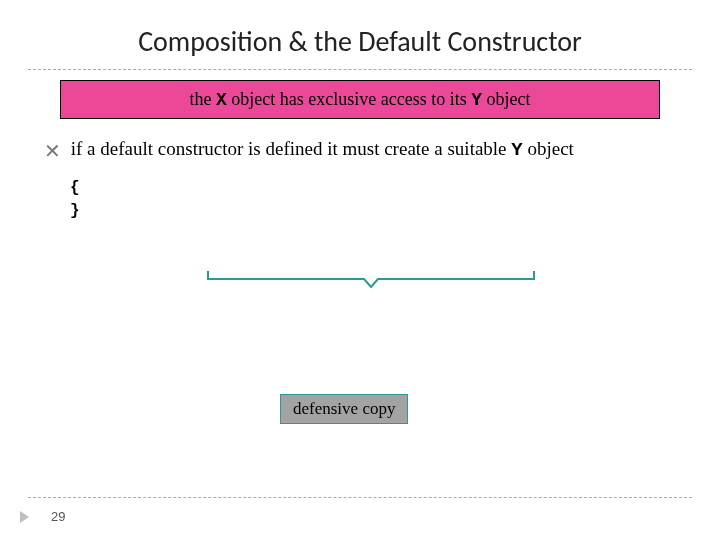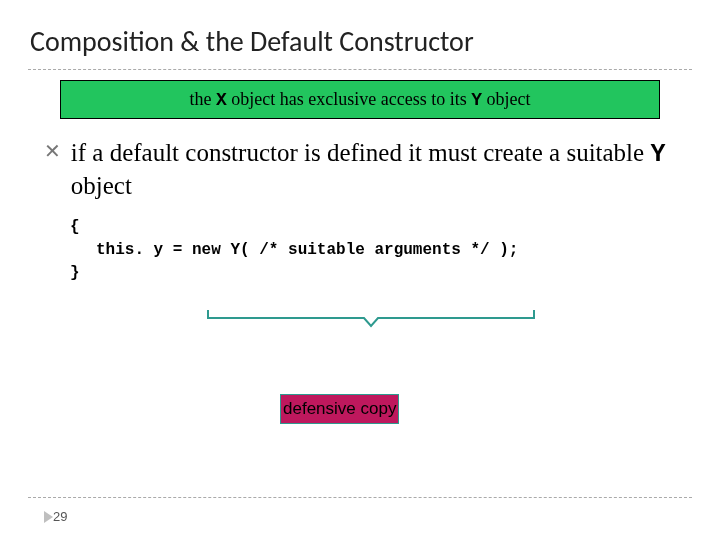--- a/index.html
+++ b/index.html
@@ -11,28 +11,29 @@
     color: #000;
     position: relative;
     overflow: hidden;
   }
   .title {
     font-size: 28px;
     font-weight: normal;
     padding: 24px 30px 10px 30px;
     font-family: "Segoe UI", "Calibri", Arial, sans-serif;
     color: #222;
+    text-align: center;
   }
   .dashed-line {
     border: none;
     border-top: 1.5px dashed #aaa;
     margin: 0 28px 10px 28px;
   }
   .callout-box {
-    background: #22c55e;
+    background: #ec4899;
     border: 1.5px solid #000;
     margin: 8px 60px 18px 60px;
     padding: 8px 10px;
     text-align: center;
     font-size: 18px;
   }
   .mono { font-family: "Courier New", monospace; font-weight: bold; }
   .body-wrap {
     padding: 0 44px;
   }
@@ -43,21 +44,21 @@
     margin-bottom: 14px;
   }
   .bullet-glyph {
     font-family: Georgia, serif;
     font-size: 20px;
     color: #777;
     line-height: 1.2;
     padding-top: 2px;
   }
   .bullet-text {
-    font-size: 25px;
+    font-size: 19px;
     line-height: 1.25;
   }
   .code-block {
     font-family: "Courier New", monospace;
     font-weight: bold;
     font-size: 16px;
     line-height: 1.45;
     margin-left: 26px;
     position: relative;
   }
@@ -74,39 +75,39 @@
   .bracket-path {
     fill: none;
     stroke: #2e9a8f;
     stroke-width: 2;
   }
   .copy-box {
     position: absolute;
     left: 280px;
     top: 394px;
     border: 1.5px solid #2e9a8f;
-    padding: 4px 2px;
+    padding: 4px 12px;
     font-size: 17px;
-    font-family: Liberation Sans, sans-serif;
-    background: #be185d;
+    font-family: Liberation Serif, serif;
+    background: #a3a3a3;
   }
   .footer-line {
     position: absolute;
     left: 28px;
     right: 28px;
     bottom: 42px;
     border-top: 1.5px dashed #aaa;
   }
   .footer-row {
     position: absolute;
-    left: 44px;
+    left: 20px;
     bottom: 16px;
     display: flex;
     align-items: center;
-    gap: 0;
+    gap: 22px;
   }
   .tri {
     width: 0; height: 0;
     border-top: 6px solid transparent;
     border-bottom: 6px solid transparent;
     border-left: 9px solid #bfbfbf;
   }
   .pagenum {
     font-size: 13px;
     color: #555;
@@ -126,21 +127,20 @@
 <div class="body-wrap">
   <div class="bullet-row">
     <div class="bullet-glyph">✕</div>
     <div class="bullet-text">
       <span>if a default constructor is defined it must create a suitable </span><span class="mono">Y</span><span> object</span>
     </div>
   </div>
 
   <div class="code-block">
     <div class="code-line">{</div>
-    <div class="code-line code-indent">this. y = new Y( /* suitable arguments */ );</div>
     <div class="code-line">}</div>
 
     <svg class="bracket-svg" viewBox="0 0 330 22" preserveAspectRatio="none">
       <path class="bracket-path" d="M 2 2 L 2 10 L 158 10 L 165 18 L 172 10 L 328 10 L 328 2"></path>
     </svg>
   </div>
 </div>
 
 <div class="copy-box">defensive copy</div>
 

